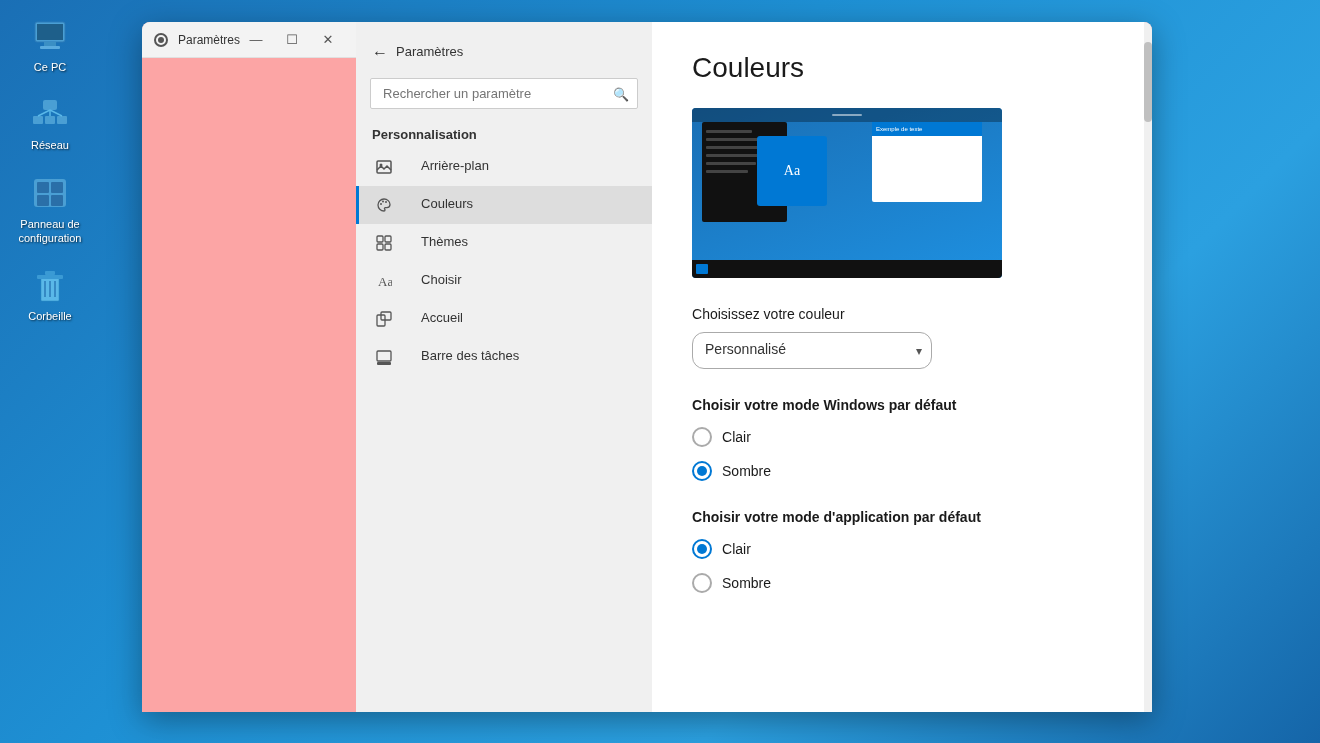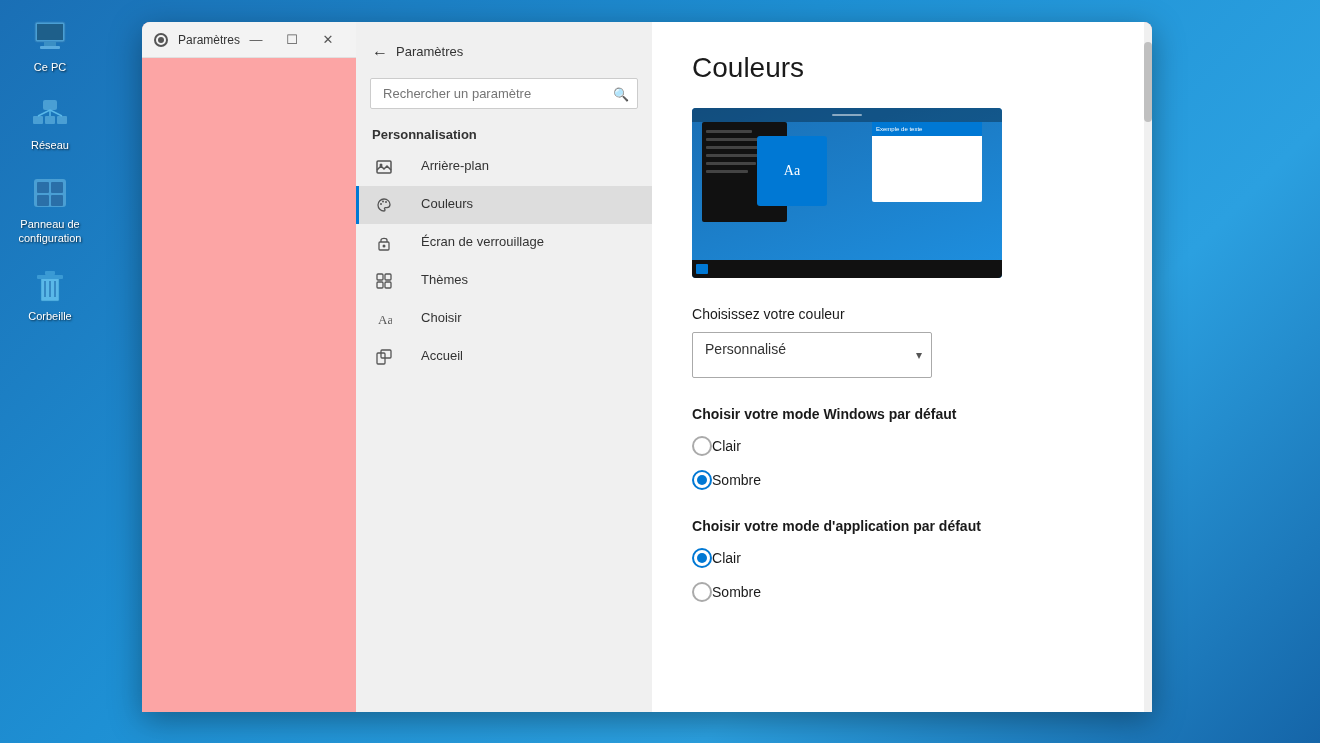--- a/index.html
+++ b/index.html
@@ -364,23 +364,23 @@
     }
 
     .select-container {
       position: relative;
       width: 240px;
       margin-bottom: 28px;
     }
 
     .select-box {
       width: 100%;
-      padding: 8px 36px 20px 12px;
+      padding: 8px 36px 11px 12px;
       border: 1px solid #aaa;
-      border-radius: 2px;
+      border-radius: 12px;
       background: white;
       font-size: 14px;
       color: #333;
       appearance: none;
       cursor: pointer;
       outline: none;
     }
 
     .select-arrow {
       position: absolute;
@@ -402,20 +402,21 @@
     .radio-group {
       display: flex;
       flex-direction: column;
       gap: 14px;
       margin-bottom: 28px;
     }
 
     .radio-item {
       display: flex;
       align-items: center;
+      gap: 10px;
       cursor: pointer;
     }
 
     .radio-input {
       width: 20px;
       height: 20px;
       border-radius: 50%;
       border: 2px solid #aaa;
       display: flex;
       align-items: center;
@@ -566,30 +567,20 @@
           <svg width="16" height="16" viewBox="0 0 16 16">
               <path d="M8 2 C4.7 2 2 4.7 2 8 C2 11.3 4.7 14 8 14 C8.6 14 9 13.6 9 13 C9 12.7 8.9 12.5 8.7 12.3 C8.5 12.1 8.4 11.9 8.4 11.6 C8.4 11 8.9 10.6 9.4 10.6 L11 10.6 C12.7 10.6 14 9.3 14 7.6 C14 4.5 11.3 2 8 2 Z" fill="none" stroke="#555" stroke-width="1.3"></path>
               <circle cx="5" cy="7" r="1" fill="#555"></circle>
               <circle cx="7" cy="4.5" r="1" fill="#555"></circle>
               <circle cx="10" cy="5" r="1" fill="#555"></circle>
             </svg>
         </span>
         <span>Couleurs</span>
       </div>
 
-      <div class="sidebar-item">
-        <span class="sidebar-item-icon">
-          <svg width="16" height="16" viewBox="0 0 16 16">
-              <rect x="3" y="7" width="10" height="8" rx="1" fill="none" stroke="#555" stroke-width="1.3"></rect>
-              <path d="M5 7 L5 5 C5 2.8 11 2.8 11 5 L11 7" fill="none" stroke="#555" stroke-width="1.3"></path>
-              <circle cx="8" cy="11" r="1.5" fill="#555"></circle>
-            </svg>
-        </span>
-        <span>Écran de verrouillage</span>
-      </div>
 
       <div class="sidebar-item">
         <span class="sidebar-item-icon">
           <svg width="16" height="16" viewBox="0 0 16 16">
               <rect x="1" y="1" width="6" height="6" rx="1" fill="none" stroke="#555" stroke-width="1.3"></rect>
               <rect x="9" y="1" width="6" height="6" rx="1" fill="none" stroke="#555" stroke-width="1.3"></rect>
               <rect x="1" y="9" width="6" height="6" rx="1" fill="none" stroke="#555" stroke-width="1.3"></rect>
               <rect x="9" y="9" width="6" height="6" rx="1" fill="none" stroke="#555" stroke-width="1.3"></rect>
             </svg>
         </span>
@@ -608,20 +599,29 @@
       <div class="sidebar-item">
         <span class="sidebar-item-icon">
           <svg width="16" height="16" viewBox="0 0 16 16">
               <rect x="1" y="4" width="8" height="11" rx="1" fill="none" stroke="#555" stroke-width="1.3"></rect>
               <rect x="5" y="1" width="10" height="8" rx="1" fill="none" stroke="#555" stroke-width="1.3"></rect>
             </svg>
         </span>
         <span>Accueil</span>
       </div>
 
+      <div class="sidebar-item">
+        <span class="sidebar-item-icon">
+          <svg width="16" height="16" viewBox="0 0 16 16">
+              <rect x="1" y="2" width="14" height="10" rx="1" fill="none" stroke="#555" stroke-width="1.3"></rect>
+              <rect x="1" y="13" width="14" height="3" rx="1" fill="#555"></rect>
+            </svg>
+        </span>
+        <span>Barre des tâches</span>
+      </div>
 
     </div>
 
     <div class="main-content">
 
       <h1 class="page-title">Couleurs</h1>
 
       <div class="preview-container">
         <div class="preview-img">
           <div class="preview-bg"></div>

